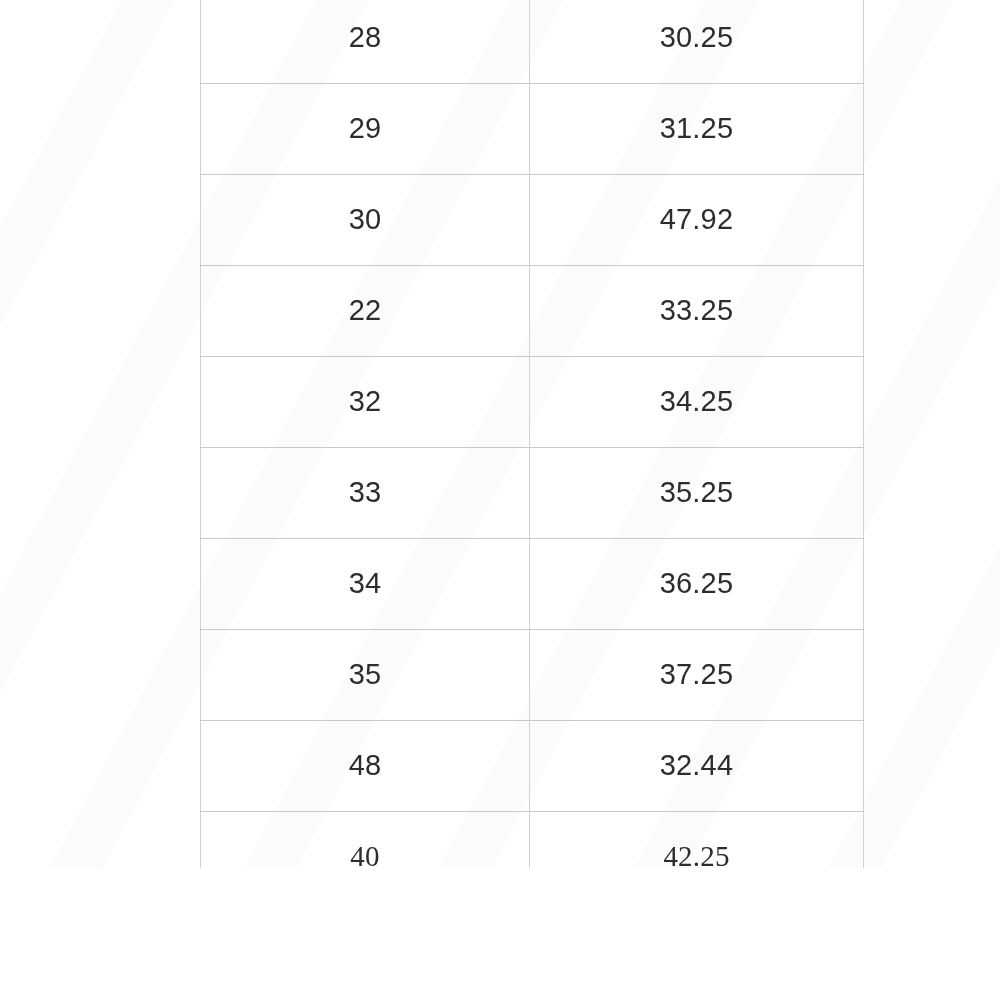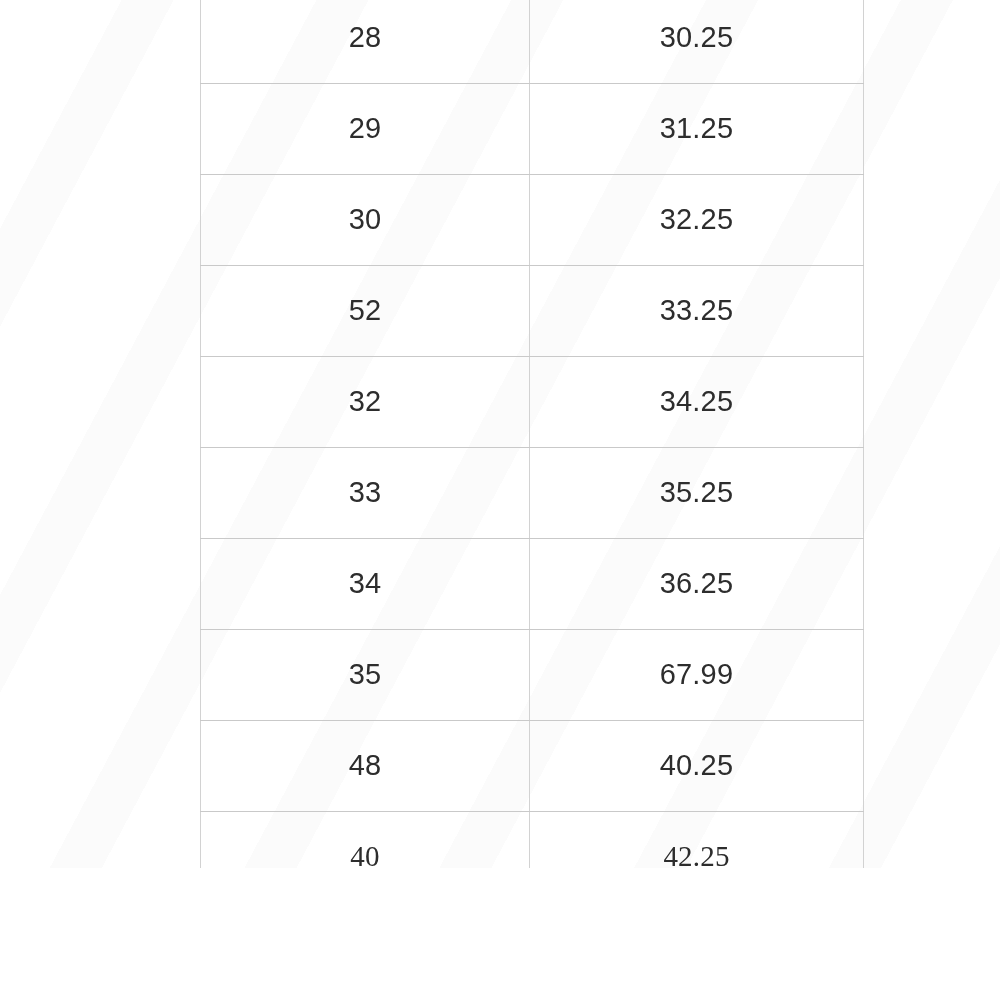--- a/index.html
+++ b/index.html
@@ -93,52 +93,52 @@
         <td>30.25</td>
       </tr>
 
       <tr>
         <td>29</td>
         <td>31.25</td>
       </tr>
 
       <tr>
         <td>30</td>
-        <td>32.25</td>
+        <td>47.92</td>
       </tr>
 
       <tr>
-        <td>52</td>
+        <td>22</td>
         <td>33.25</td>
       </tr>
 
       <tr>
         <td>32</td>
         <td>34.25</td>
       </tr>
 
       <tr>
         <td>33</td>
         <td>35.25</td>
       </tr>
 
       <tr>
         <td>34</td>
         <td>36.25</td>
       </tr>
 
       <tr>
         <td>35</td>
-        <td>67.99</td>
+        <td>37.25</td>
       </tr>
 
 
       <tr>
         <td>48</td>
-        <td>40.25</td>
+        <td>32.44</td>
       </tr>
 
       <tr>
         <td>40</td>
         <td>42.25</td>
       </tr>
 
     </tbody>
   </table>
 

